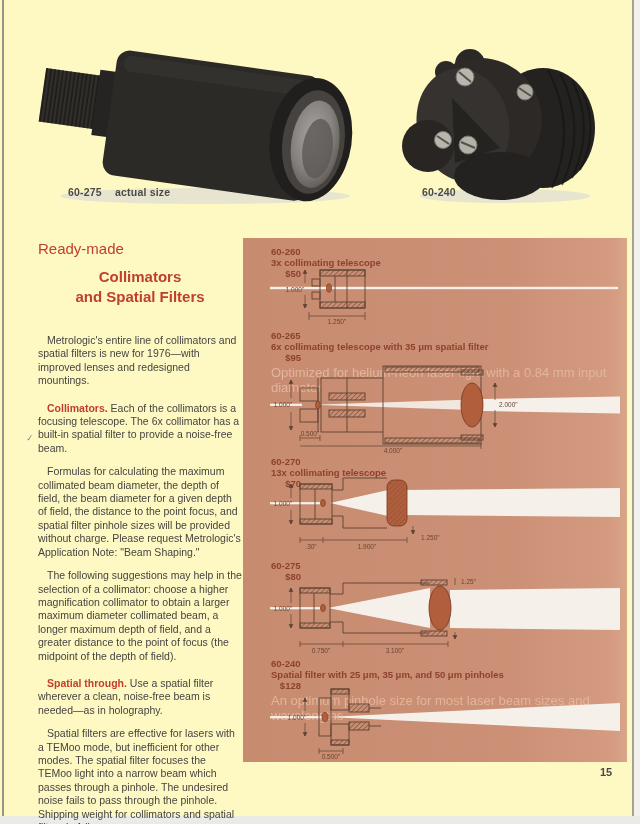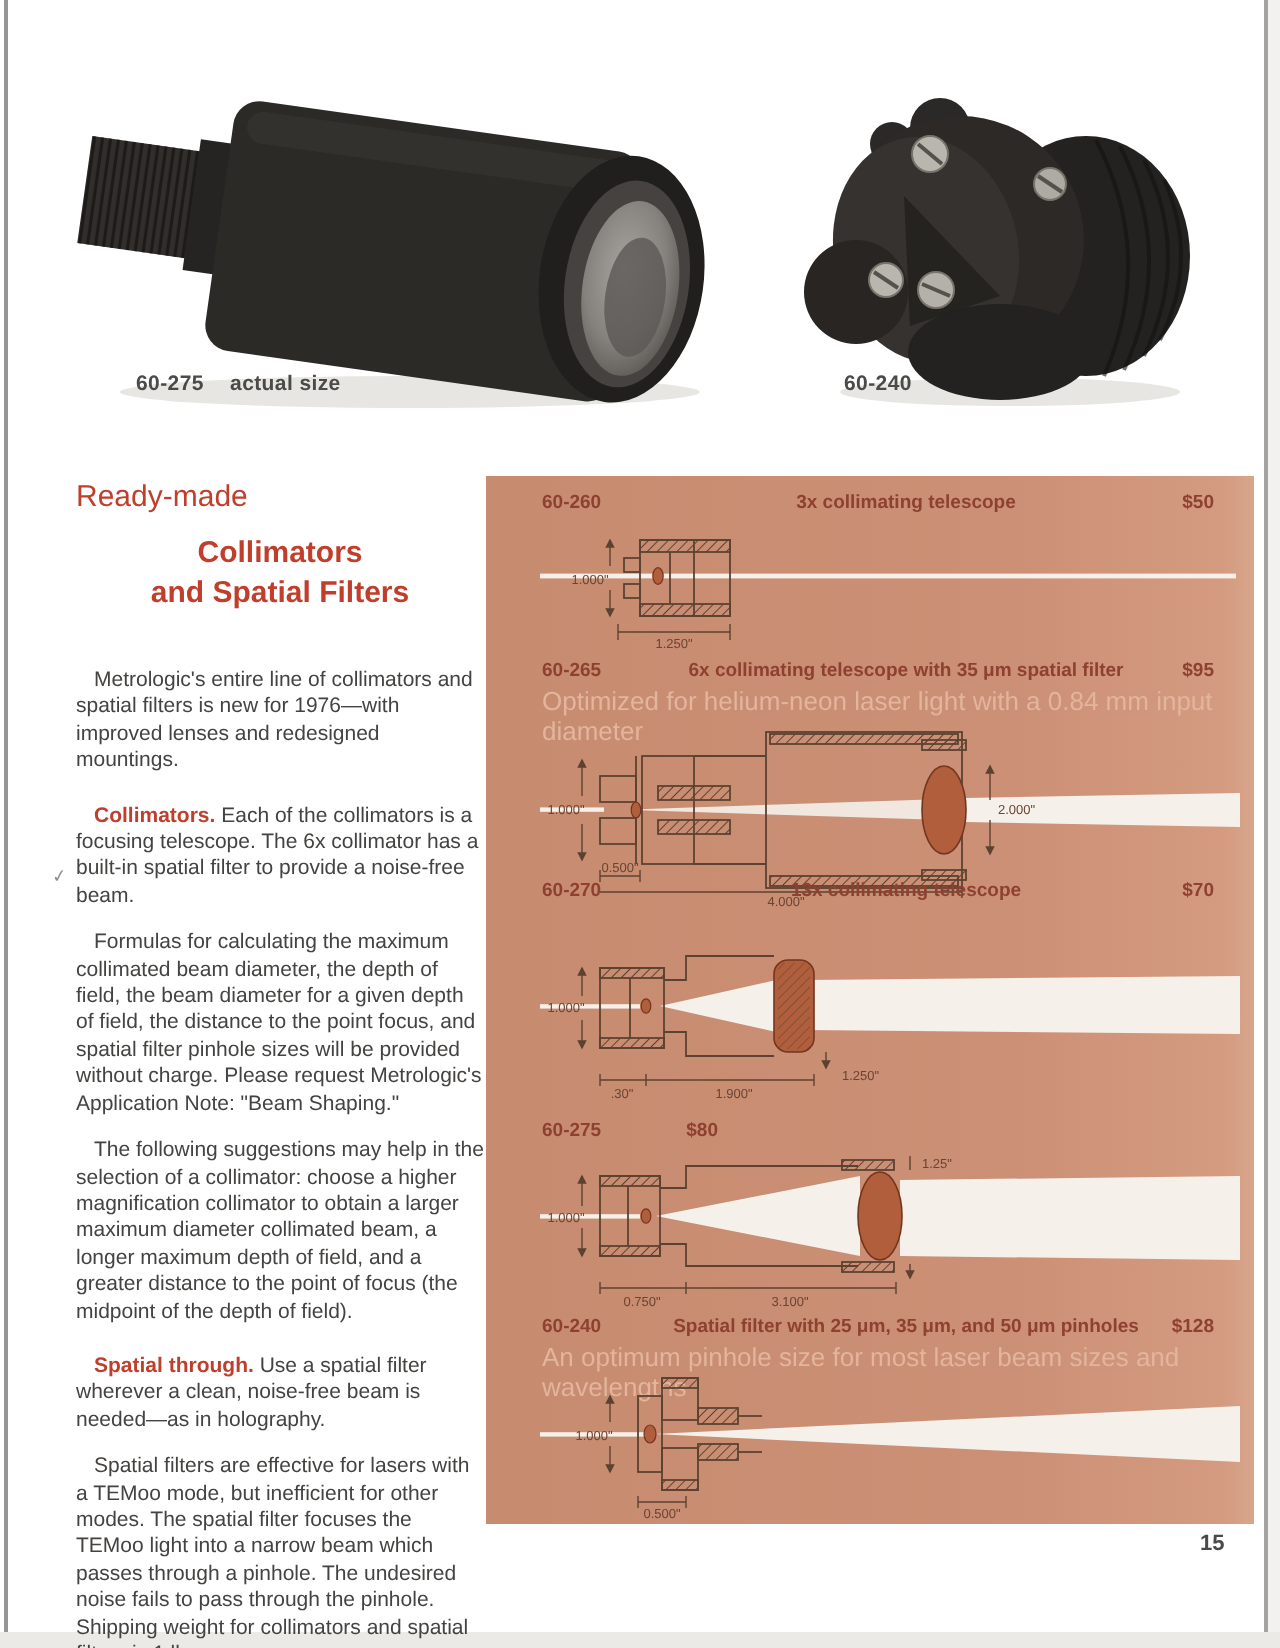--- a/index.html
+++ b/index.html
@@ -1,17 +1,17 @@
 <!DOCTYPE html>
 <html><head>
 <meta charset="utf-8">
 <style>
   html,body{margin:0;padding:0;}
   body{background:#e9e8e4;font-family:"Liberation Sans","DejaVu Sans",sans-serif;}
-  .page{position:relative;width:640px;height:824px;background:#ffffff;overflow:hidden;}
+  .page{position:relative;width:640px;height:824px;background:#fef9c3;overflow:hidden;}
   .scan-edge-left{position:absolute;left:2px;top:0;width:2px;height:824px;background:#7a7a78;opacity:.8;}
   .scan-edge-right{position:absolute;left:632px;top:0;width:2px;height:824px;background:#8c8c8a;opacity:.8;}
   .scan-right-margin{position:absolute;left:634px;top:0;width:6px;height:824px;background:#f2f1ee;}
   .scan-bottom{position:absolute;left:0;top:816px;width:640px;height:8px;background:#eceae6;}
 
   .photo{position:absolute;left:0;top:28px;width:640px;height:180px;}
   .caption{position:absolute;font-size:10.5px;font-weight:bold;color:#4b4a48;letter-spacing:.2px;}
   .caption-left{left:68px;top:186px;}
   .caption-left .note{margin-left:10px;}
   .caption-right{left:422px;top:186px;}
@@ -21,21 +21,21 @@
   .title{font-size:15px;font-weight:bold;color:#bf3f2c;text-align:center;margin:10px 0 0 0;line-height:1.3;}
   .article p{font-size:10.5px;line-height:13.4px;margin:10px 0 0 0;text-indent:9px;}
   .article p.first{margin-top:28px;}
   .article p.gap{margin-top:14px;}
   .lead{font-weight:bold;color:#bf3f2c;}
   .pen-mark{position:absolute;left:-12px;top:193px;font-size:9px;color:#8e8e8c;transform:rotate(-8deg);}
 
   .panel{position:absolute;left:243px;top:238px;width:384px;height:524px;background:#ca8e73;
          background:linear-gradient(90deg,#c78b70 0%,#cc9076 70%,#d49b80 96%,#d8a68c 100%);}
   .section{position:absolute;left:0;width:384px;}
-  .sec-head{display:flex;align-items:baseline;padding:0 20px 0 28px;font-size:9.5px;font-weight:bold;color:#8e4130;}
+  .sec-head{display:flex;align-items:baseline;padding:0 20px 0 28px;font-size:9.5px;font-weight:bold;color:#8e4130;flex-direction:column;}
   .sec-head .model{width:58px;flex:0 0 auto;}
   .sec-head .sec-title{flex:1;text-align:center;}
   .sec-head .sec-title.left{text-align:center;}
   .sec-head .price{flex:0 0 auto;text-align:right;min-width:30px;}
   .sec-sub{padding:2px 20px 0 28px;font-size:13px;color:#e2b59c;}
   .diagram{position:absolute;left:0;display:block;}
   .pagenum{position:absolute;left:600px;top:766px;font-size:11px;font-weight:bold;color:#4a4a48;}
 </style>
 </head>
 <body>
@@ -207,21 +207,21 @@
           <path d="M252 25 l-1.8 3.5 h3.6 z" fill="#5c4232"></path>
         <line x1="252" y1="52" x2="252" y2="69"></line>
           <path d="M252 69 l-1.8 -3.5 h3.6 z" fill="#5c4232"></path>
       </g>
       <text x="40" y="49" font-size="6.5" fill="#6b4433" text-anchor="middle">1.000"</text>
       <text x="67" y="78" font-size="6.5" fill="#6b4433" text-anchor="middle">0.500"</text>
       <text x="150" y="95" font-size="6.5" fill="#6b4433" text-anchor="middle">4.000"</text>
       <text x="256" y="49" font-size="6.5" fill="#6b4433" text-anchor="start">2.000"</text>
     </svg>
 
-    <div class="section" style="top:202px">
+    <div class="section" style="top:218px">
       <div class="sec-head">
         <span class="model">60-270</span>
         <span class="sec-title">13x collimating telescope</span>
         <span class="price">$70</span>
       </div>
     </div>
     <svg class="diagram" style="top:234px" width="384" height="86">
       <rect x="27" y="30.1" width="50" height="2.2" fill="#f5f1ea"></rect>
       <polygon points="87,31 145,18 145,44" fill="#f5f1ea"></polygon>
       <polygon points="160,18 377,16 377,45 160,43" fill="#f5f1ea"></polygon>

